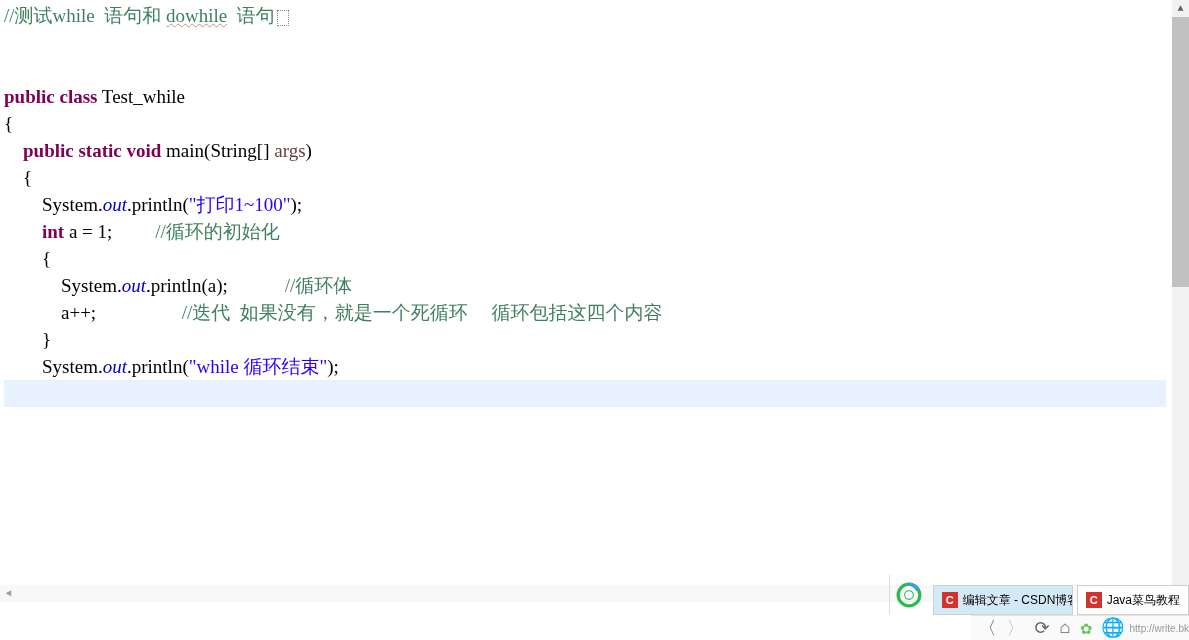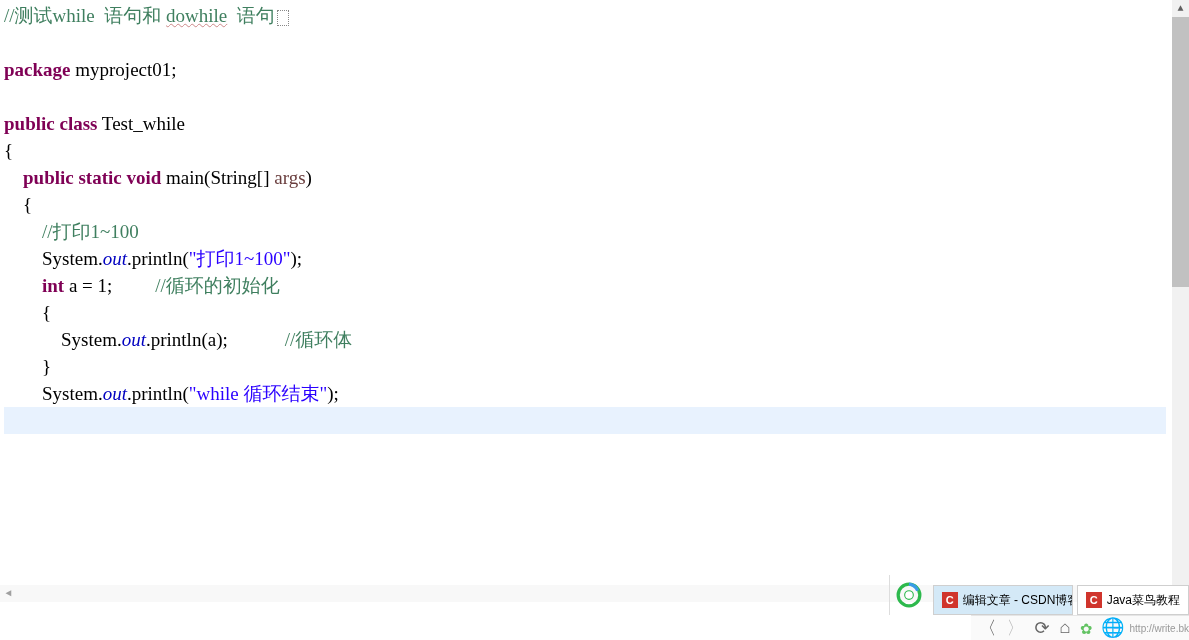--- a/index.html
+++ b/index.html
@@ -176,31 +176,30 @@
       border-top: 1px solid #e5e5e5;
       padding-left: 8px;
     }
   </style>
 </head>
 <body>
 
 <div class="code-area">
   <div class="line"><span class="comment"><span>//</span><span>测试</span><span>while  </span><span>语句和 </span><span class="wavy-underline">dowhile</span><span>  语句</span><span class="dotted-box"></span></span></div>
   <div class="line"> </div>
-  <div class="line"><span class="keyword">package</span><span class="identifier"> myproject01;</span></div>
   <div class="line"> </div>
   <div class="line"><span class="keyword">public</span><span class="keyword"> class</span><span class="identifier"> Test_while</span></div>
   <div class="line"><span class="paren">{</span></div>
   <div class="line"><span class="keyword">    public</span><span class="keyword"> static</span><span class="keyword"> void</span><span class="identifier"> main(String[] </span><span class="identifier" style="color:#6a3e3e">args</span><span class="paren">)</span></div>
   <div class="line"><span class="paren">    {</span></div>
-  <div class="line"><span class="comment">        //打印1~100</span></div>
   <div class="line"><span class="identifier">        System.</span><span class="field">out</span><span class="identifier">.println(</span><span class="string">"打印1~100"</span><span class="identifier">);</span></div>
   <div class="line"><span class="keyword">        int</span><span class="identifier"> a = 1;         </span><span class="comment">//循环的初始化</span></div>
   <div class="line"><span class="paren">        {</span></div>
   <div class="line"><span class="identifier">            System.</span><span class="field">out</span><span class="identifier">.println(a);            </span><span class="comment">//循环体</span></div>
+  <div class="line"><span class="identifier">            a++;                  </span><span class="comment">//迭代  如果没有，就是一个死循环     循环包括这四个内容</span></div>
   <div class="line"><span class="paren">        }</span></div>
   <div class="line"><span class="identifier">        System.</span><span class="field">out</span><span class="identifier">.println(</span><span class="string">"while 循环结束"</span><span class="identifier">);</span></div>
   <div class="line highlighted-line"> </div>
 </div>
 
 <div class="vscrollbar">
   <div class="vscroll-arrow-up">▲</div>
   <div class="vscroll-thumb"></div>
 </div>
 

